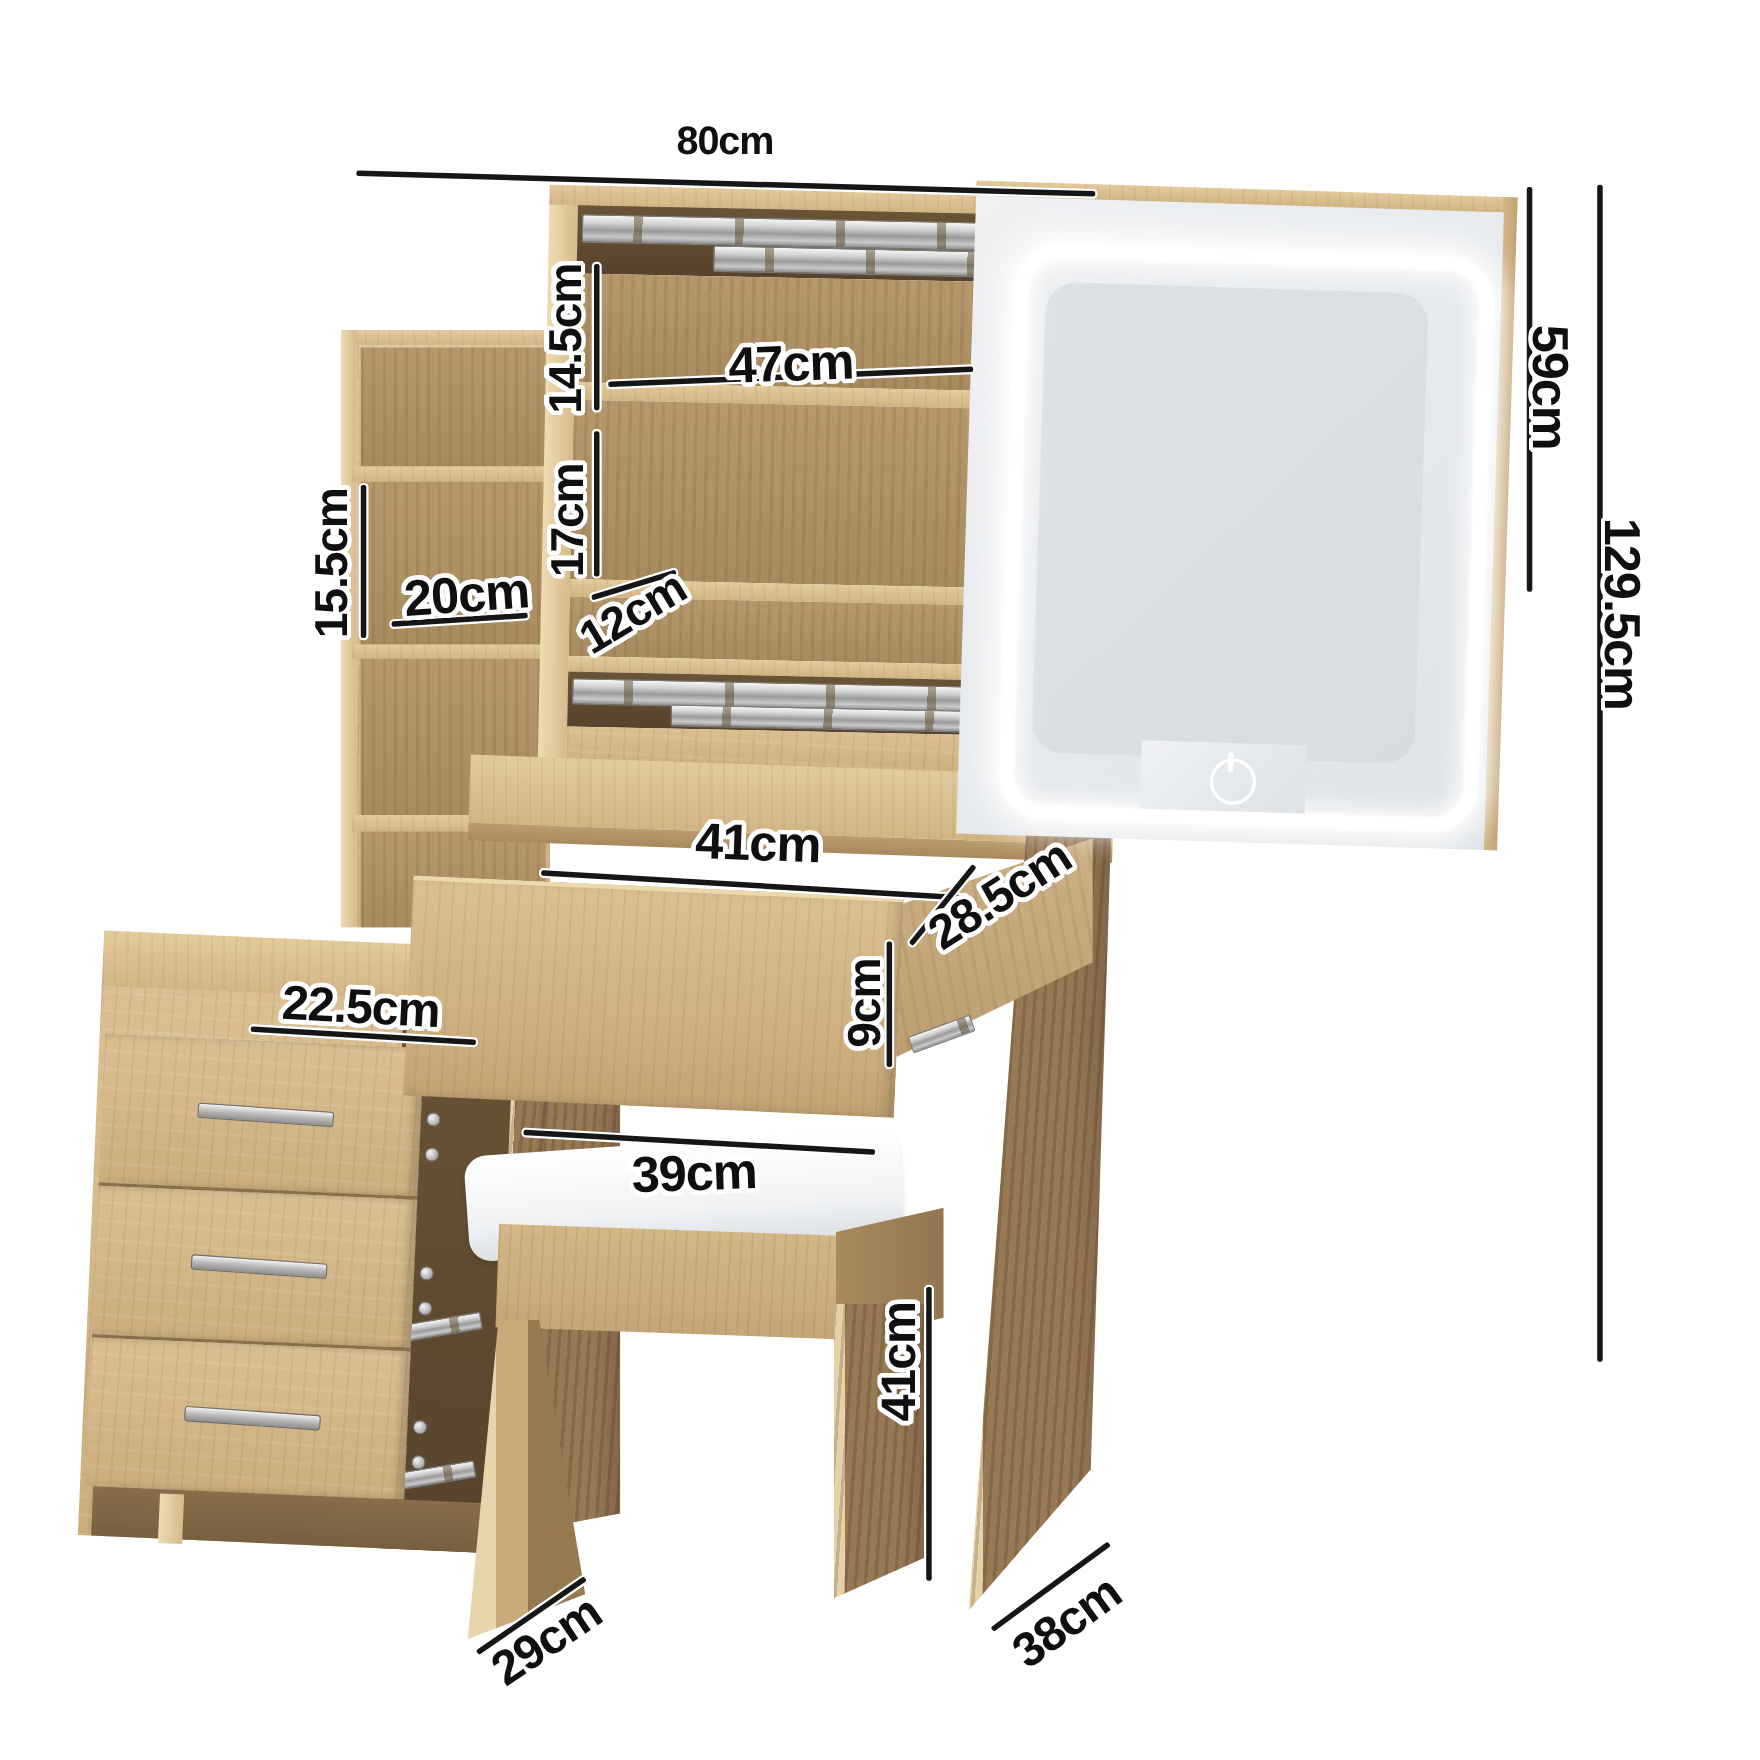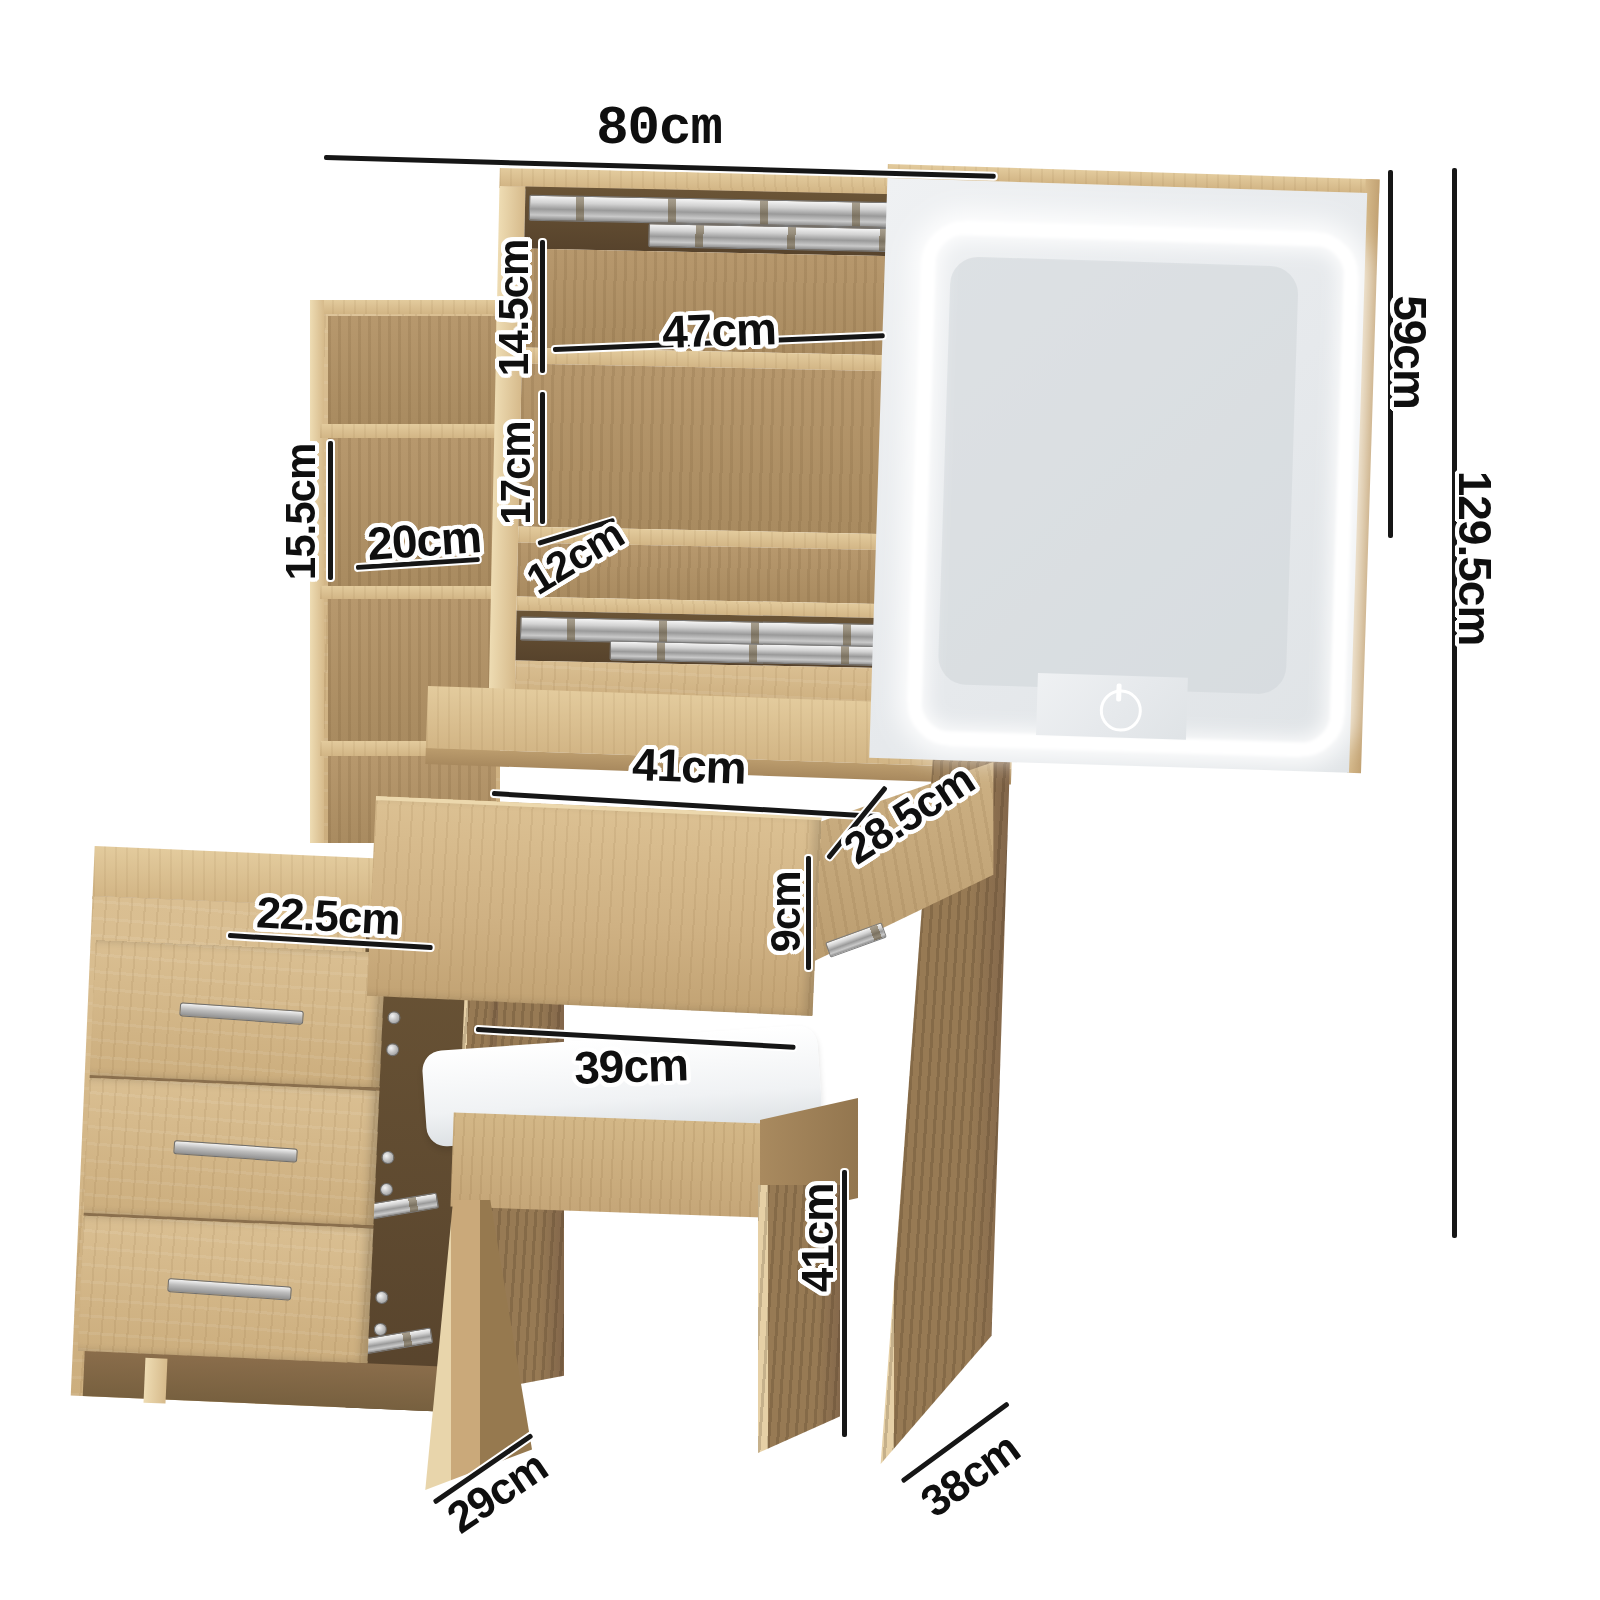--- a/index.html
+++ b/index.html
@@ -136,21 +136,21 @@
               background:linear-gradient(180deg,#ffffff,#f0f2f4 65%,#dde1e4);box-shadow:0 4px 6px rgba(0,0,0,.12);"></div>
   <div class="ab" style="left:452px;top:1118px;width:312px;height:94px;transform:rotate(2deg);
               background:repeating-linear-gradient(91deg, rgba(125,92,48,.12) 0 2px, rgba(0,0,0,0) 2px 10px),linear-gradient(180deg,#d3b787,#c5a678);"></div>
   <div class="ab" style="left:760px;top:1098px;width:98px;height:122px;clip-path:polygon(0 18%,100% 0,100% 82%,0 100%);
               background:linear-gradient(90deg,#a98a5f,#93764f);"></div>
   <div class="ab" style="left:416px;top:1200px;width:116px;height:290px;clip-path:polygon(32% 0,64% 0,100% 86%,8% 100%);
               background:linear-gradient(90deg,#e8d5ab 0 30%,#caa97a 30% 55%,#96794f 55%);"></div>
   <div class="ab woodS" style="left:758px;top:1185px;width:84px;height:268px;clip-path:polygon(0 0,100% 0,100% 86%,0 100%);"></div>
 
   <div class="ln" style="left:324px;top:155px;width:672px;transform:rotate(1.6deg);"></div>
-  <div class="dl" style="left:659px;top:128px;font-size:54px;transform:translate(-50%,-50%);font-family:Liberation Mono, monospace;">80cm</div>
+  <div class="dl" style="left:659px;top:128px;font-size:36px;transform:translate(-50%,-50%);">80cm</div>
 
   <div class="ln" style="left:553px;top:347px;width:332px;transform:rotate(-2.4deg);"></div>
   <div class="dl" style="left:719px;top:330px;font-size:46px;transform:translate(-50%,-50%) rotate(-2deg);">47cm</div>
 
   <div class="vln" style="left:540px;top:240px;height:133px;"></div>
   <div class="dl" style="left:514px;top:308px;font-size:42px;transform:translate(-50%,-50%) rotate(-90deg);">14.5cm</div>
 
   <div class="vln" style="left:540px;top:392px;height:132px;"></div>
   <div class="dl" style="left:516px;top:473px;font-size:42px;transform:translate(-50%,-50%) rotate(-90deg);">17cm</div>
 

